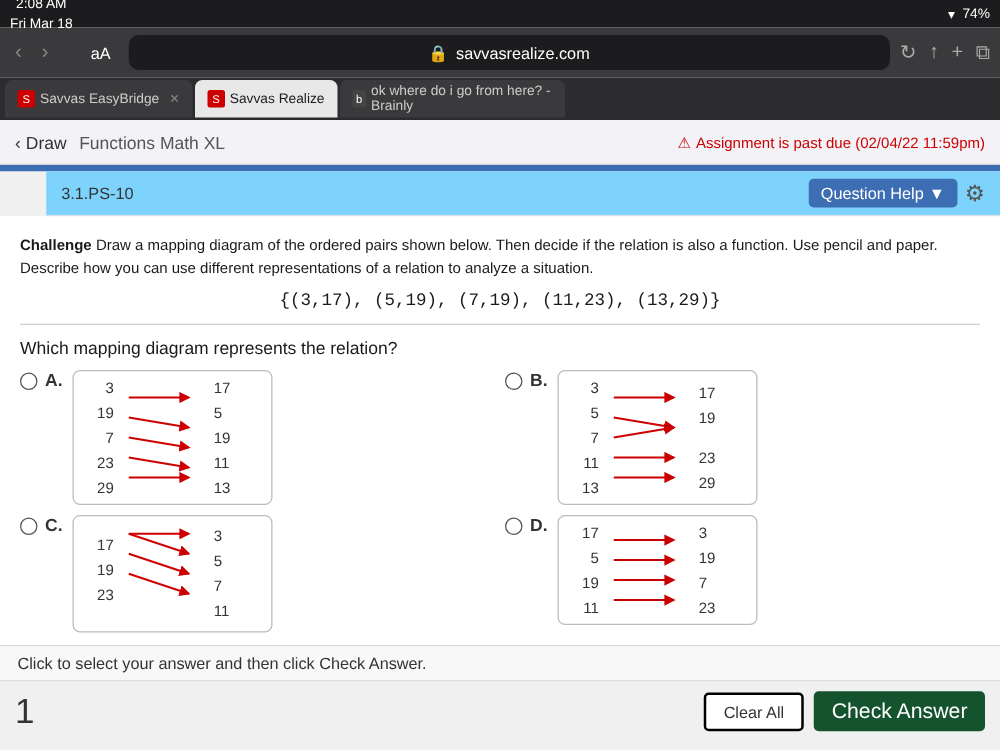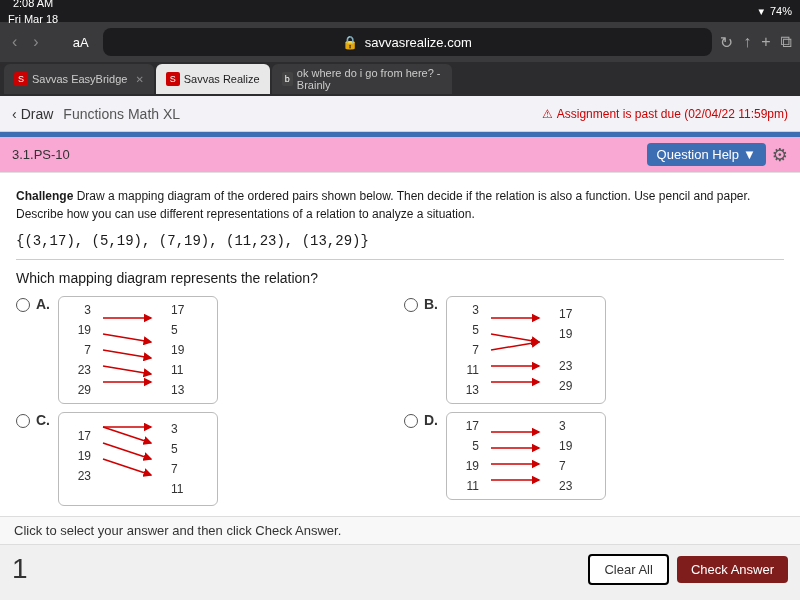--- a/index.html
+++ b/index.html
@@ -134,26 +134,27 @@
     }
 
     
     .question-bar {
       background: #3d6eb4;
       height: 5px;
     }
 
     
     .problem-header {
-      background: #f9a8d4;
+      background: #7dd3fc;
       padding: 6px 12px;
       display: flex;
       align-items: center;
       justify-content: space-between;
       border-bottom: 1px solid #e0e0e0;
+      margin-left: 37px;
     }
     .problem-id { font-size: 13px; color: #333; }
     .question-help-btn {
       background: #3d6eb4;
       color: white;
       border: none;
       border-radius: 4px;
       padding: 4px 10px;
       font-size: 13px;
       cursor: pointer;
@@ -171,21 +172,21 @@
     .problem-header-right { display: flex; align-items: center; gap: 6px; }
 
     
     .content-area {
       background: white;
       padding: 14px 16px 10px 16px;
       overflow: hidden;
     }
     .challenge-text { font-size: 12px; line-height: 1.5; color: #1a1a1a; }
     .challenge-text strong { font-weight: 700; }
-    .ordered-pairs { font-size: 14px; margin: 10px 0; color: #1a1a1a; font-family: 'Courier New', monospace; }
+    .ordered-pairs { font-size: 14px; margin: 10px 0; color: #1a1a1a; font-family: 'Courier New', monospace; text-align: center; }
     .divider { border: none; border-top: 1px solid #ccc; margin: 10px 0; }
     .which-question { font-size: 14px; color: #1a1a1a; margin-bottom: 10px; }
 
     
     .diagrams-grid {
       display: grid;
       grid-template-columns: 1fr 1fr;
       gap: 8px;
     }
     .diagram-option {
@@ -266,26 +267,26 @@
     .clear-all-btn {
       background: white;
       border: 2px solid #000000;
       border-radius: 4px;
       padding: 6px 14px;
       font-size: 13px;
       color: #333;
       cursor: pointer;
     }
     .check-answer-btn {
-      background: #7f1d1d;
+      background: #14532d;
       color: white;
       border: none;
       border-radius: 4px;
       padding: 6px 14px;
-      font-size: 13px;
+      font-size: 17px;
       cursor: pointer;
     }
   </style>
 </head>
 <body>
 
 <div class="status-bar">
   <div class="status-bar-left">
     <span>2:08 AM</span>
     <span>Fri Mar 18</span>

